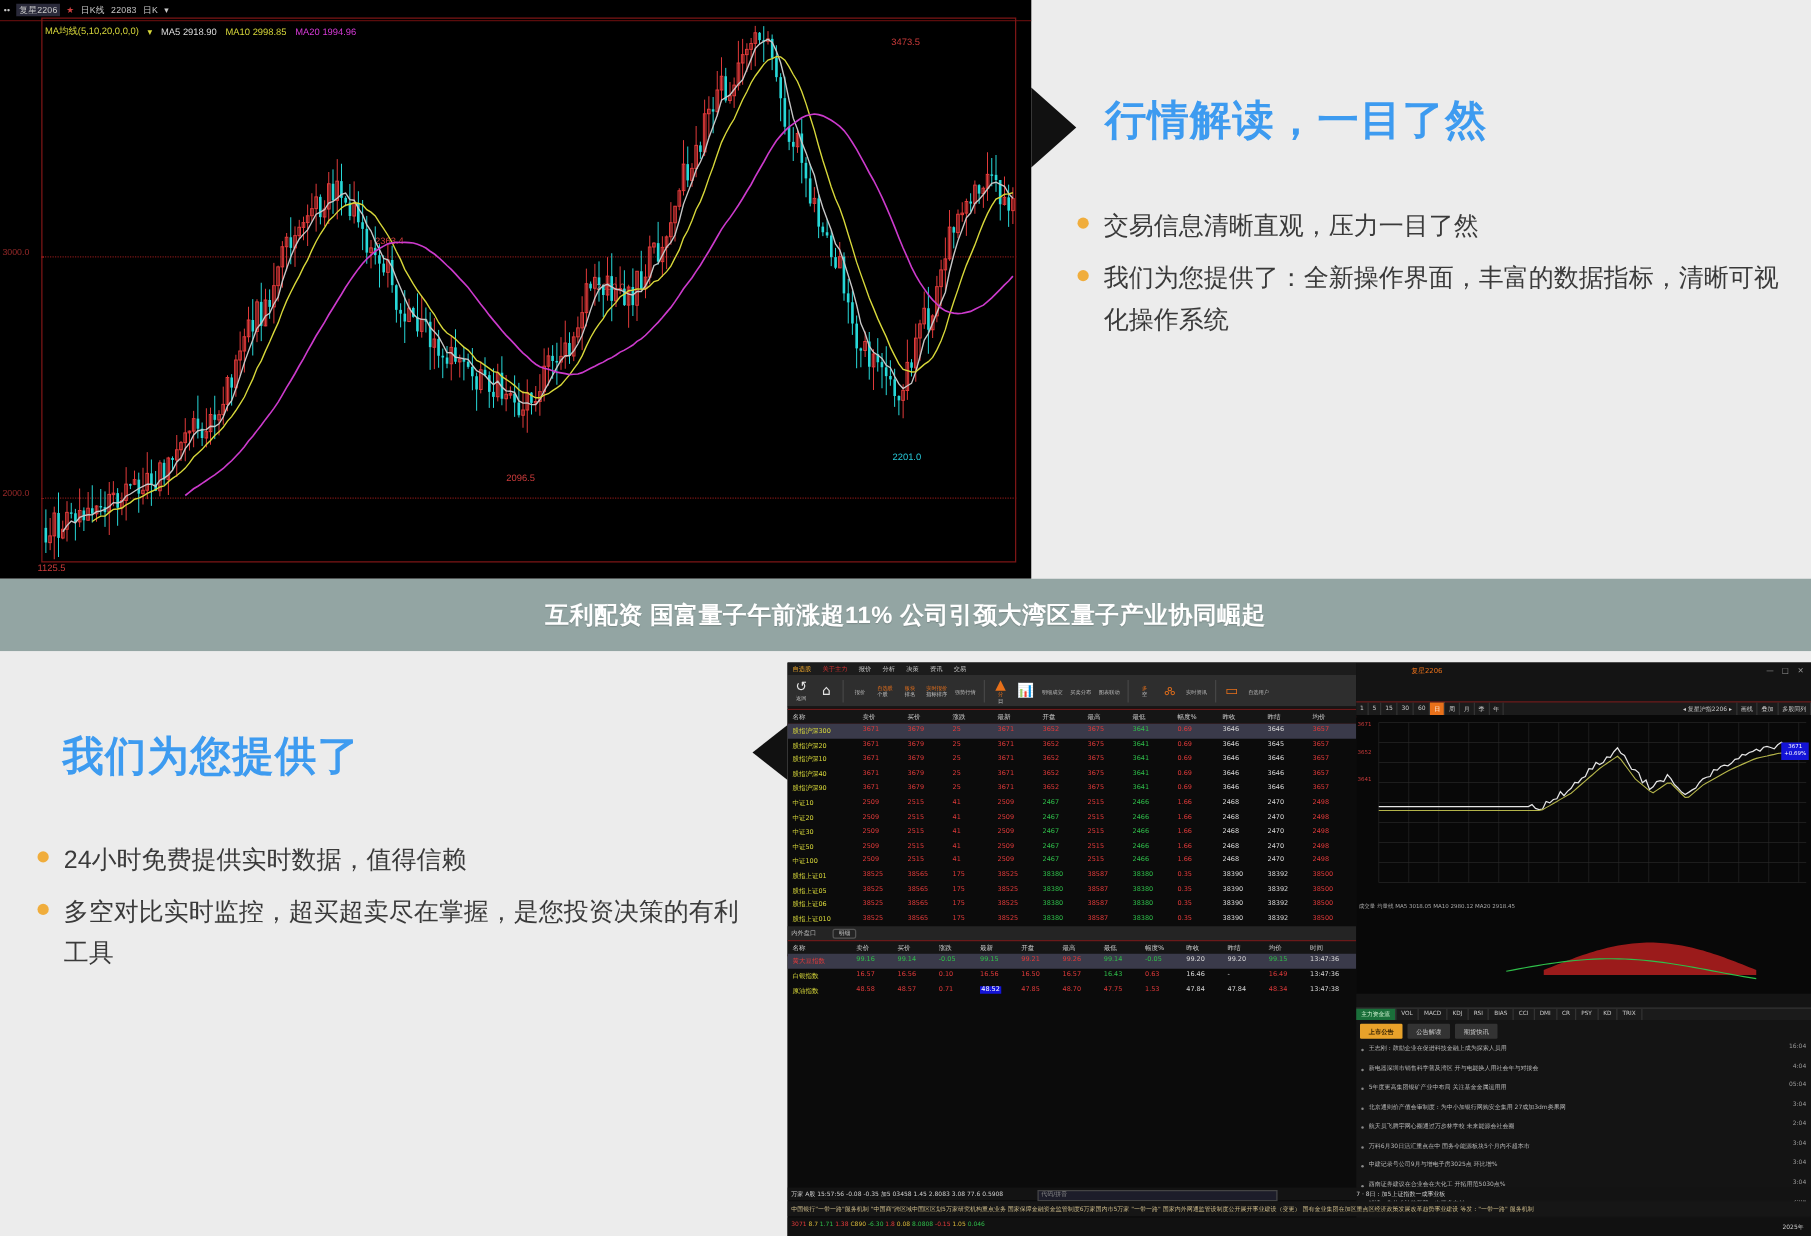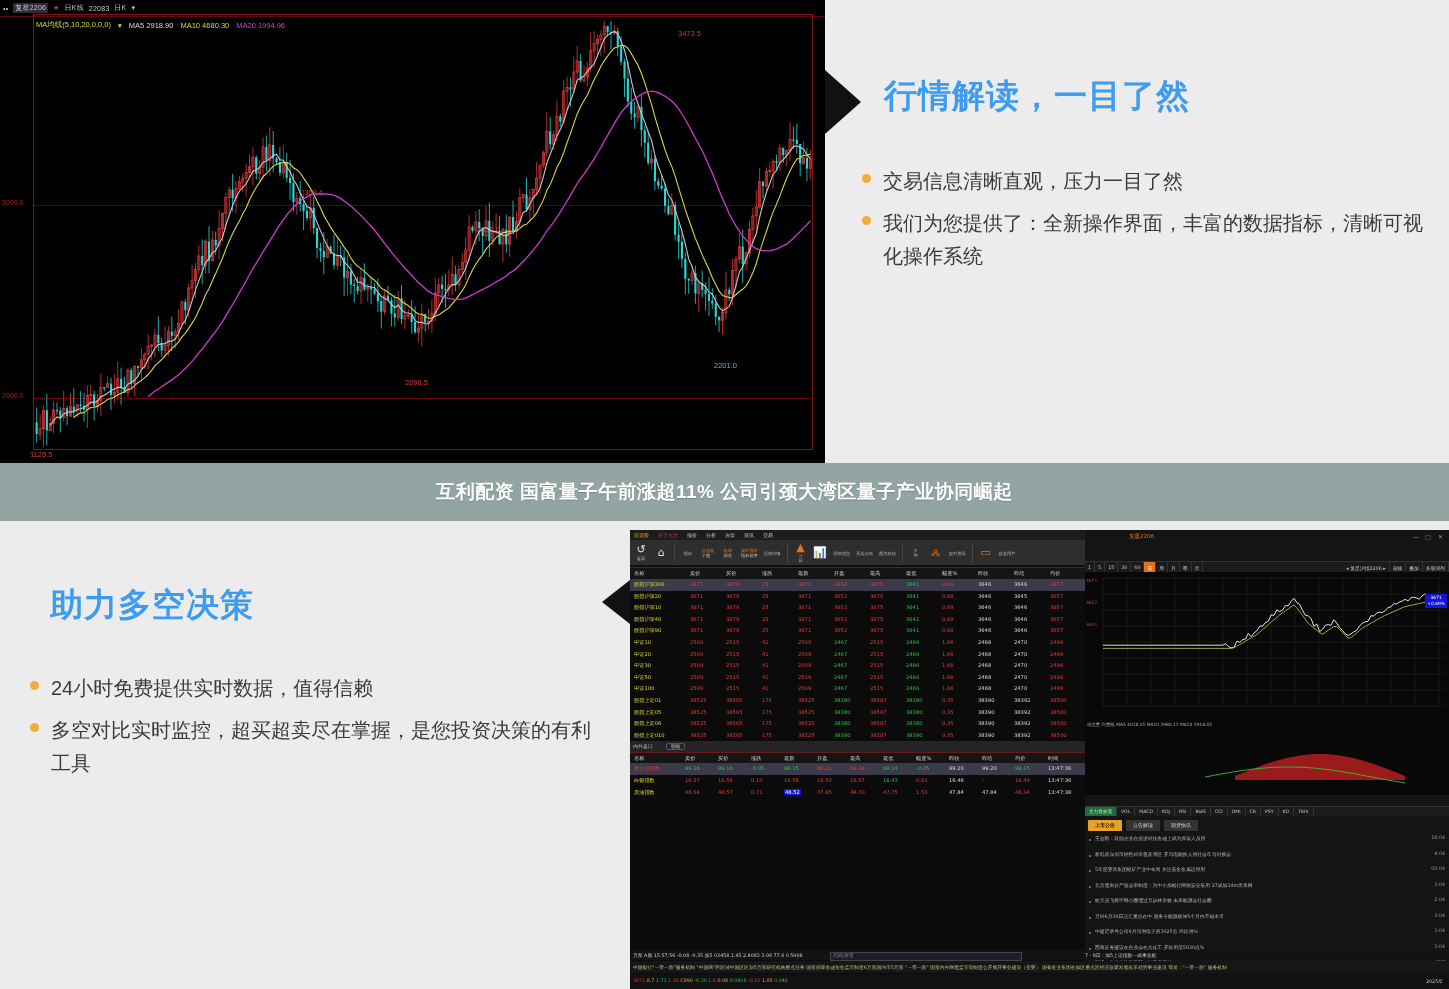--- a/index.html
+++ b/index.html
@@ -133,31 +133,31 @@
         <span class="tb">日K线</span>
         <span class="tb">22083</span>
         <span class="tb">日K</span>
         <span class="tb">▾</span>
       </div>
 
       <div class="ma-legend">
         <span class="lbl">MA均线(5,10,20,0,0,0)</span>
         <span class="lbl">▾</span>
         <span class="ma5">MA5 2918.90</span>
-        <span class="ma10">MA10 4680.30</span>
+        <span class="ma10">MA10 2998.85</span>
         <span class="ma20">MA20 1994.96</span>
       </div>
 
       <div class="plot-frame"></div>
       <div class="hline" style="top:205px;"></div>
       <div class="hline" style="top:398px;"></div>
       <div class="ylab" style="top:199px;">3000.0</div>
       <div class="ylab" style="top:392px;">2000.0</div>
 
-      <div class="annot" style="left:678px;top:29px;">3473.5</div>
+      <div class="annot" style="left:713px;top:29px;">3473.5</div>
       <div class="annot" style="left:300px;top:188px;">2363.4</div>
       <div class="annot" style="left:477px;top:225px;">2650.0</div>
       <div class="annot" style="left:405px;top:378px;">2096.5</div>
       <div class="annot cy" style="left:714px;top:361px;">2201.0</div>
       <div class="annot" style="left:30px;top:450px;">1125.5</div>
 
       <svg width="825" height="463">
         <g id="candles">
             <line x1="36.7" y1="407.5" x2="36.7" y2="442.4" stroke="#27d8d8" stroke-width="0.8"></line>
             <rect x="35.6" y="422.3" width="2.1" height="11.7" fill="#27d8d8"></rect>
@@ -640,21 +640,21 @@
       </div>
     </div>
   </div>
 
   <div class="banner">
     <div class="banner-text">互利配资 国富量子午前涨超11% 公司引颈大湾区量子产业协同崛起</div>
   </div>
 
   <div class="bottom-section"></div>
 
-  <div class="panel-title tp-bot-title">助力多空决策</div>
+  <div class="panel-title tp-bot-title">我们为您提供了</div>
   <div class="bullets tp-bot-bullets">
     <div class="bullet">
       <div class="dot"></div>
       <div class="btext">24小时免费提供实时数据，值得信赖</div>
     </div>
     <div class="bullet">
       <div class="dot"></div>
       <div class="btext">多空对比实时监控，超买超卖尽在掌握，是您投资决策的有利工具</div>
     </div>
   </div>

